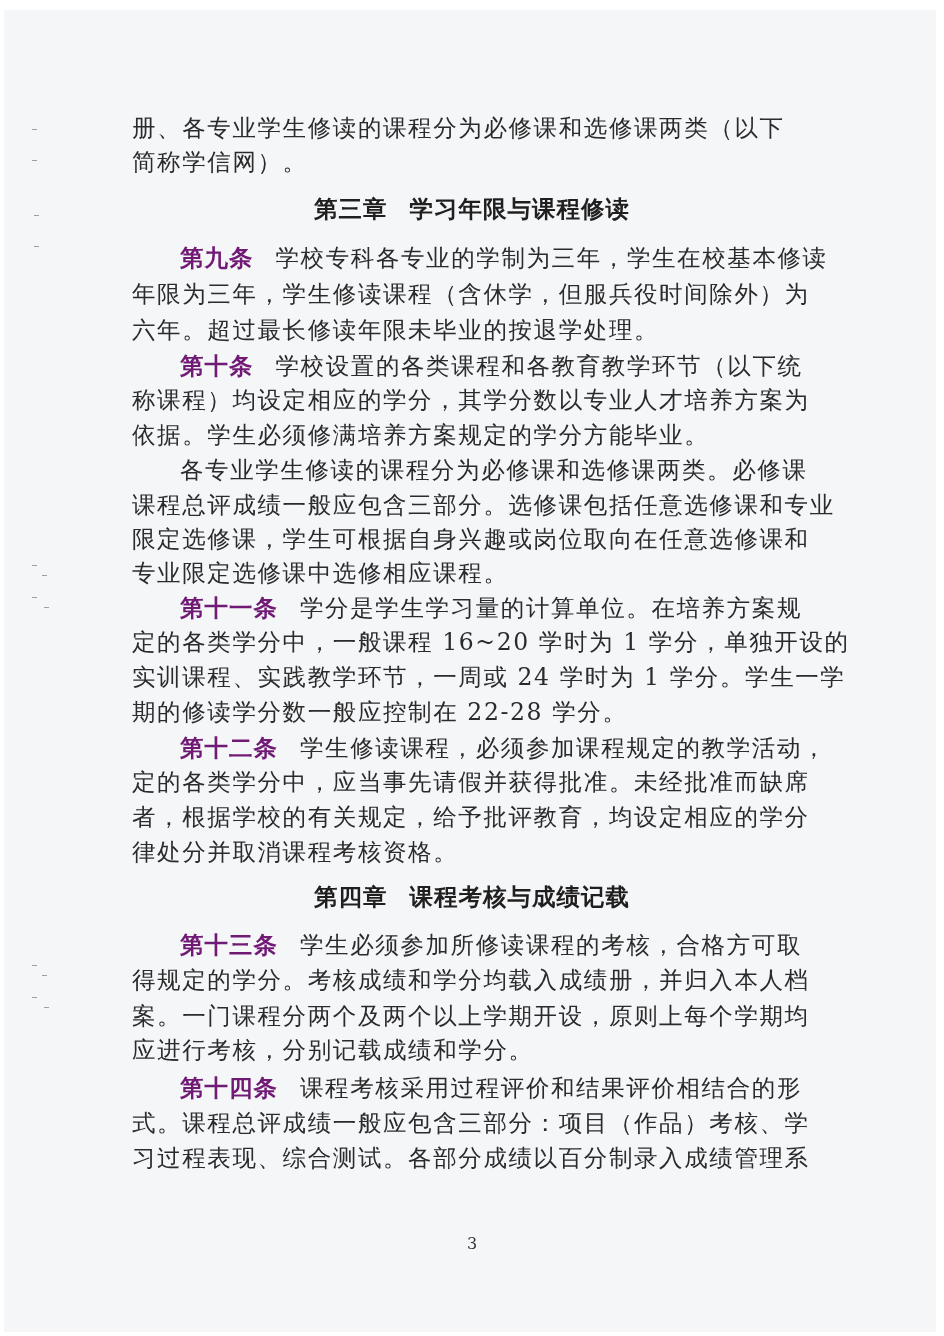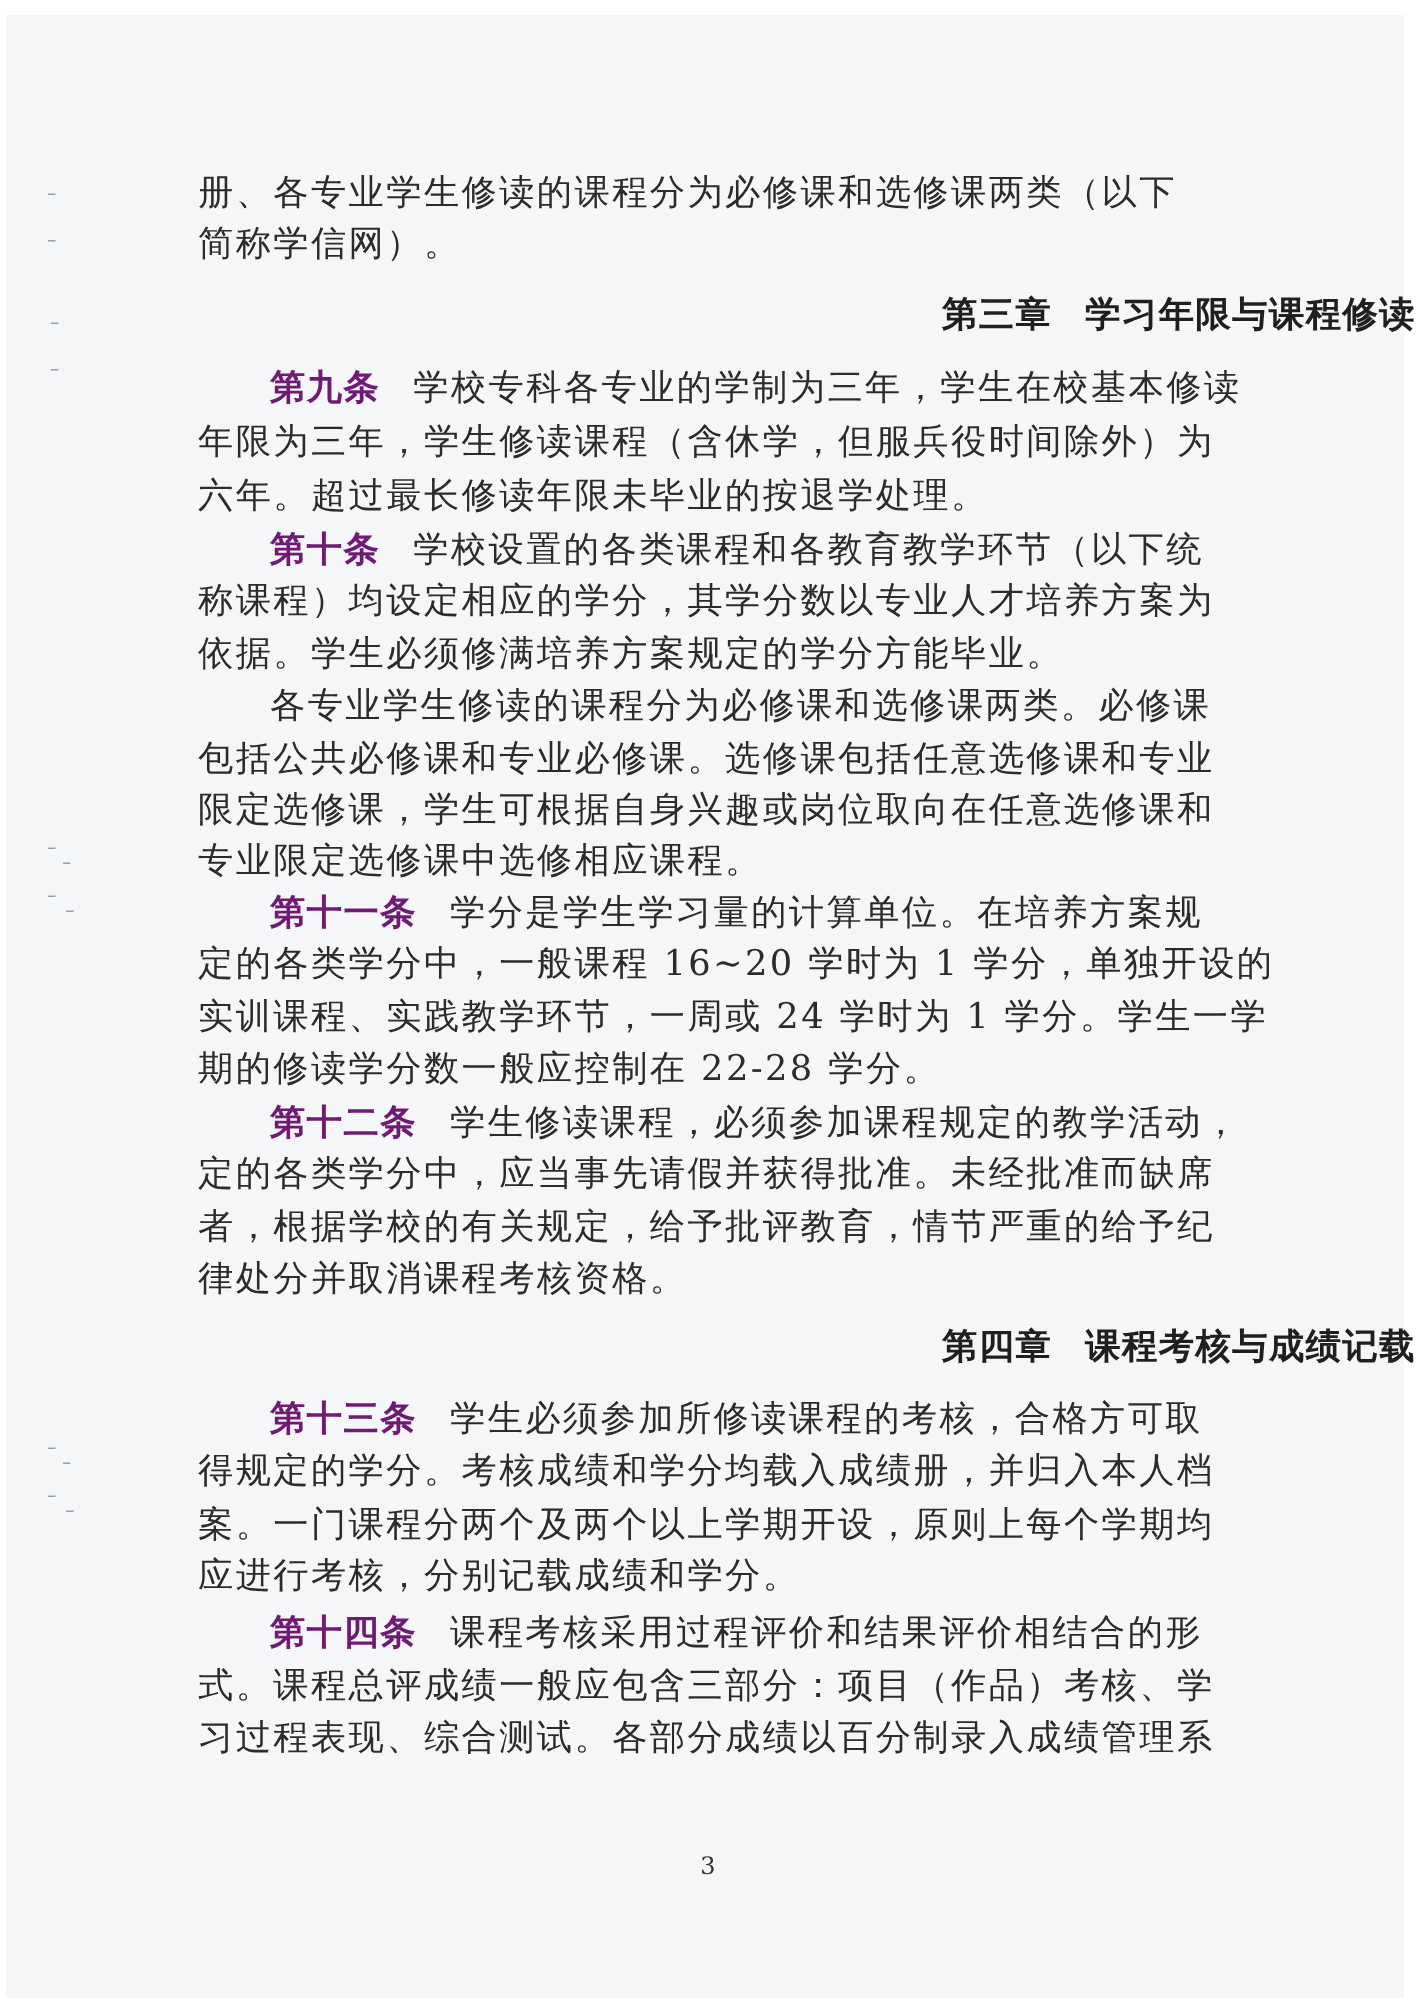--- a/index.html
+++ b/index.html
@@ -15,21 +15,21 @@
   .margin-mark {
     position: absolute; width: 5px; height: 1px; background: #9aa0a8;
   }
   .line {
     position: absolute; left: 132px; width: 700px;
     font-size: 23.5px; line-height: 34px; color: #2b2b2b;
     white-space: nowrap; letter-spacing: 1.6px;
   }
   .indent { left: 180px; width: 652px; }
   .heading {
-    position: absolute; left: 0; width: 944px; text-align: right;
+    position: absolute; left: 0; width: 944px; text-align: center;
     font-size: 23.5px; font-weight: bold; color: #1f1f1f;
     font-family: "DejaVu Sans", "Liberation Sans", sans-serif;
     letter-spacing: 1px;
   }
   .heading span.gap { display: inline-block; width: 22px; }
   .art {
     font-weight: bold; color: #701a75;
     font-family: "DejaVu Sans", "Liberation Sans", sans-serif;
     margin-right: 22px; letter-spacing: 1px;
   }
@@ -68,36 +68,36 @@
 </div>
 <div class="line" style="top:277px">年限为三年，学生修读课程（含休学，但服兵役时间除外）为</div>
 <div class="line" style="top:313px">六年。超过最长修读年限未毕业的按退学处理。</div>
 
 <div class="line indent" style="top:349px">
   <span class="art">第十条</span><span>学校设置的各类课程和各教育教学环节（以下统</span>
 </div>
 <div class="line" style="top:383px">称课程）均设定相应的学分，其学分数以专业人才培养方案为</div>
 <div class="line" style="top:418px">依据。学生必须修满培养方案规定的学分方能毕业。</div>
 <div class="line indent" style="top:453px">各专业学生修读的课程分为必修课和选修课两类。必修课</div>
-<div class="line" style="top:488px">包括公共必修课和专业必修课。选修课包括任意选修课和专业</div>
+<div class="line" style="top:488px">课程总评成绩一般应包含三部分。选修课包括任意选修课和专业</div>
 <div class="line" style="top:522px">限定选修课，学生可根据自身兴趣或岗位取向在任意选修课和</div>
 <div class="line" style="top:556px">专业限定选修课中选修相应课程。</div>
 
 <div class="line indent" style="top:591px">
   <span class="art">第十一条</span><span>学分是学生学习量的计算单位。在培养方案规</span>
 </div>
 <div class="line" style="top:625px">定的各类学分中，一般课程 16~20 学时为 1 学分，单独开设的</div>
 <div class="line" style="top:660px">实训课程、实践教学环节，一周或 24 学时为 1 学分。学生一学</div>
 <div class="line" style="top:695px">期的修读学分数一般应控制在 22-28 学分。</div>
 
 <div class="line indent" style="top:731px">
   <span class="art">第十二条</span><span>学生修读课程，必须参加课程规定的教学活动，</span>
 </div>
 <div class="line" style="top:765px">定的各类学分中，应当事先请假并获得批准。未经批准而缺席</div>
-<div class="line" style="top:800px">者，根据学校的有关规定，给予批评教育，情节严重的给予纪</div>
+<div class="line" style="top:800px">者，根据学校的有关规定，给予批评教育，均设定相应的学分</div>
 <div class="line" style="top:835px">律处分并取消课程考核资格。</div>
 
 <div class="heading" style="top:881px">
   <span>第四章</span><span class="gap"></span><span>课程考核与成绩记载</span>
 </div>
 
 <div class="line indent" style="top:928px">
   <span class="art">第十三条</span><span>学生必须参加所修读课程的考核，合格方可取</span>
 </div>
 <div class="line" style="top:963px">得规定的学分。考核成绩和学分均载入成绩册，并归入本人档</div>

